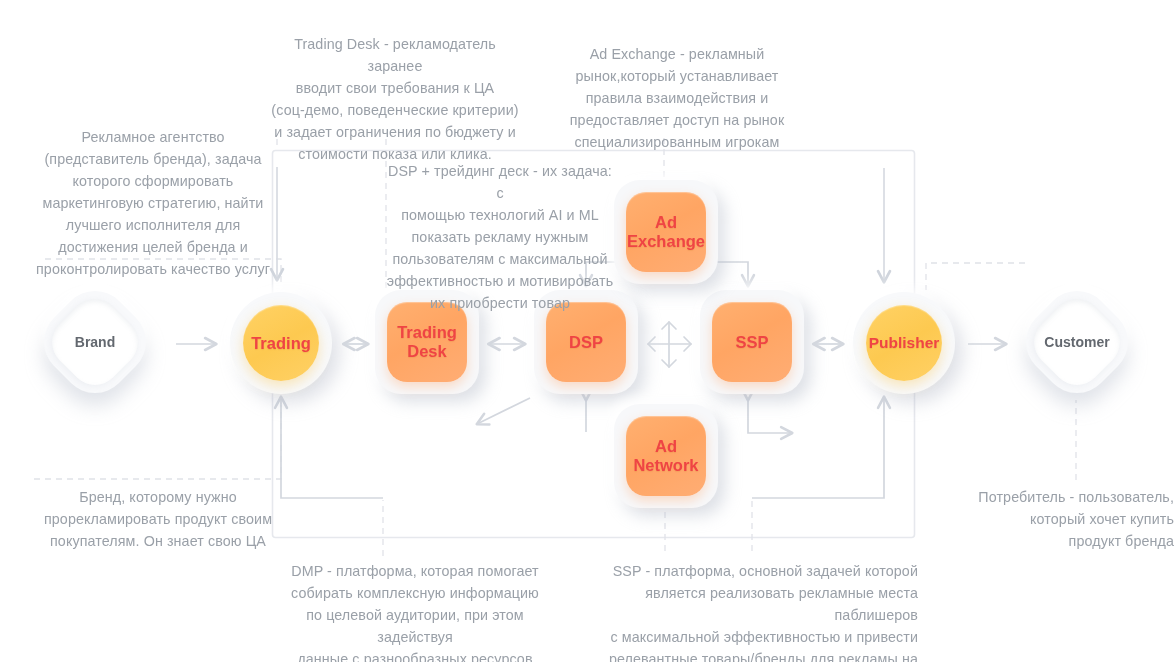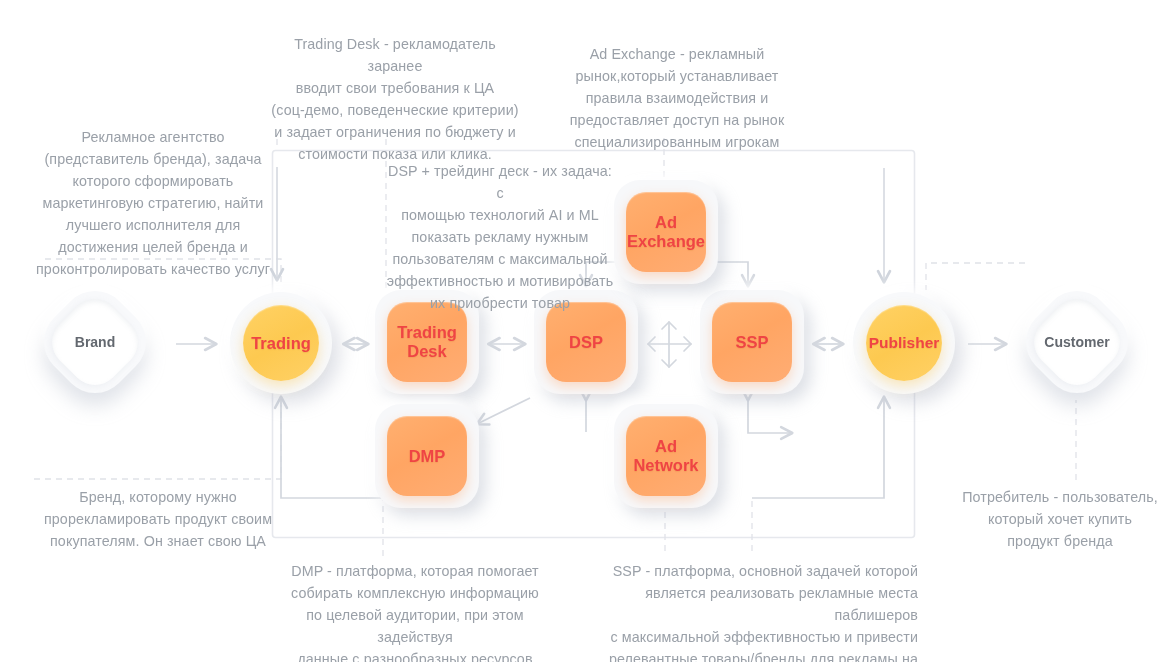--- a/index.html
+++ b/index.html
@@ -34,21 +34,21 @@
   .note.left  { text-align: center; }
 
   #note-agency    { left: 28px;  top: 126px; width: 250px; }
   #note-brand     { left: 28px;  top: 486px; width: 260px; }
   #note-trading   { left: 270px; top: 33px;  width: 250px; }
   #note-dmp       { left: 270px; top: 560px; width: 290px; }
   #note-exchange  { left: 566px; top: 43px;  width: 222px; text-align: center; }
   #note-dsp       { left: 386px; top: 160px; width: 228px; }
   #note-ssp       { left: 566px; top: 560px; width: 352px; text-align: right; }
   #note-publisher { left: 946px; top: 151px; width: 228px; text-align: right; }
-  #note-customer  { left: 946px; top: 486px; width: 228px; text-align: center; }
+  #note-customer  { left: 946px; top: 486px; width: 228px; text-align: right; }
 
   
   .node {
     position: absolute;
     display: flex;
     align-items: center;
     justify-content: center;
     text-align: center;
     box-sizing: border-box;
   }
@@ -229,25 +229,20 @@
       <span class="node-label label-dark">Customer</span>
     </div>
 
     <div class="node" style="left:614px; top:180px; width:104px; height:104px;">
       <div class="sq-outer" style="left:0; top:0; width:104px; height:104px;"></div>
       <div class="sq-inner" style="left:12px; top:12px; width:80px; height:80px;"></div>
       <span class="node-label label-white" style="white-space:pre-line;">Ad
 Exchange</span>
     </div>
 
-    <div class="node" style="left:375px; top:404px; width:104px; height:104px;">
-      <div class="sq-outer" style="left:0; top:0; width:104px; height:104px;"></div>
-      <div class="sq-inner" style="left:12px; top:12px; width:80px; height:80px;"></div>
-      <span class="node-label label-white">DMP</span>
-    </div>
 
     <div class="node" style="left:614px; top:404px; width:104px; height:104px;">
       <div class="sq-outer" style="left:0; top:0; width:104px; height:104px;"></div>
       <div class="sq-inner" style="left:12px; top:12px; width:80px; height:80px;"></div>
       <span class="node-label label-white" style="white-space:pre-line;">Ad
 Network</span>
     </div>
   </div>
 
   <svg class="overlay over" viewBox="0 0 1176 662">

